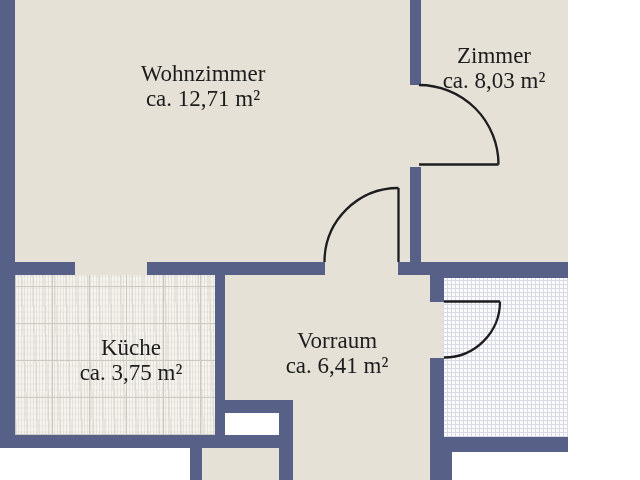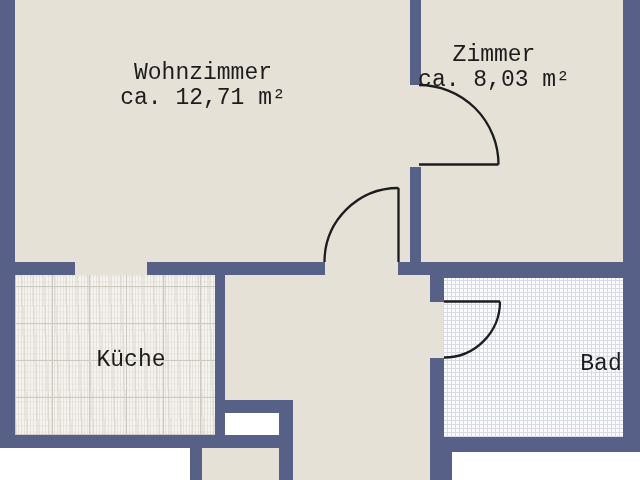--- a/index.html
+++ b/index.html
@@ -1,18 +1,18 @@
 <!DOCTYPE html>
 <html style="--wall: #576086; --floor: #e5e1d7; --outside: #ffffff; --tile_kueche: #f5f3ee; --grid_kueche: #ccc9c0; --tile_bad: #fcfcfe; --grid_bad: #d8dbe6; --door_line: #1d1d20;"><head>
 <meta charset="utf-8">
 <style>
   html,body{margin:0;padding:0;background:#fff;}
-  #stage{position:relative;width:640px;height:480px;overflow:hidden;
+  #stage{position:relative;width:568px;height:480px;overflow:hidden;
          background:var(--outside,#ffffff);
-         font-family:Liberation Mono, monospace;}
+         font-family:Liberation Serif, serif;}
   .abs{position:absolute;}
   .floor{background:var(--floor,#e5e1d7);}
   .wall{background:var(--wall,#576086);}
   .white{background:var(--outside,#ffffff);}
   .tiles-kueche{
     background-color:var(--tile_kueche,#f5f3ee);
     background-image:
       repeating-linear-gradient(0deg,  var(--grid_kueche,#ccc9c0) 0 1px, transparent 1px 37px),
       repeating-linear-gradient(90deg, var(--grid_kueche,#ccc9c0) 0 1px, transparent 1px 37px),
       repeating-linear-gradient(90deg, rgba(190,186,176,.28) 0 1px, transparent 1px 3px),
@@ -83,18 +83,23 @@
   <div class="room-label" style="left:203px;top:86px;">
     <div>Wohnzimmer</div>
     <div>ca. 12,71 m²</div>
   </div>
   <div class="room-label" style="left:494px;top:68px;">
     <div>Zimmer</div>
     <div>ca. 8,03 m²</div>
   </div>
   <div class="room-label" style="left:115px;top:360px;margin-left:16px;">
     <div>Küche</div>
+    <div>ca. 3,75 m²</div>
+  </div>
+  <div class="room-label" style="left:337px;top:353px;">
+    <div>Vorraum</div>
+    <div>ca. 6,41 m²</div>
   </div>
   <div class="room-label" style="left:553px;top:364px;margin-left:48px;">
     <div>Bad</div>
   </div>
 
 </div>
 
 </body></html>

